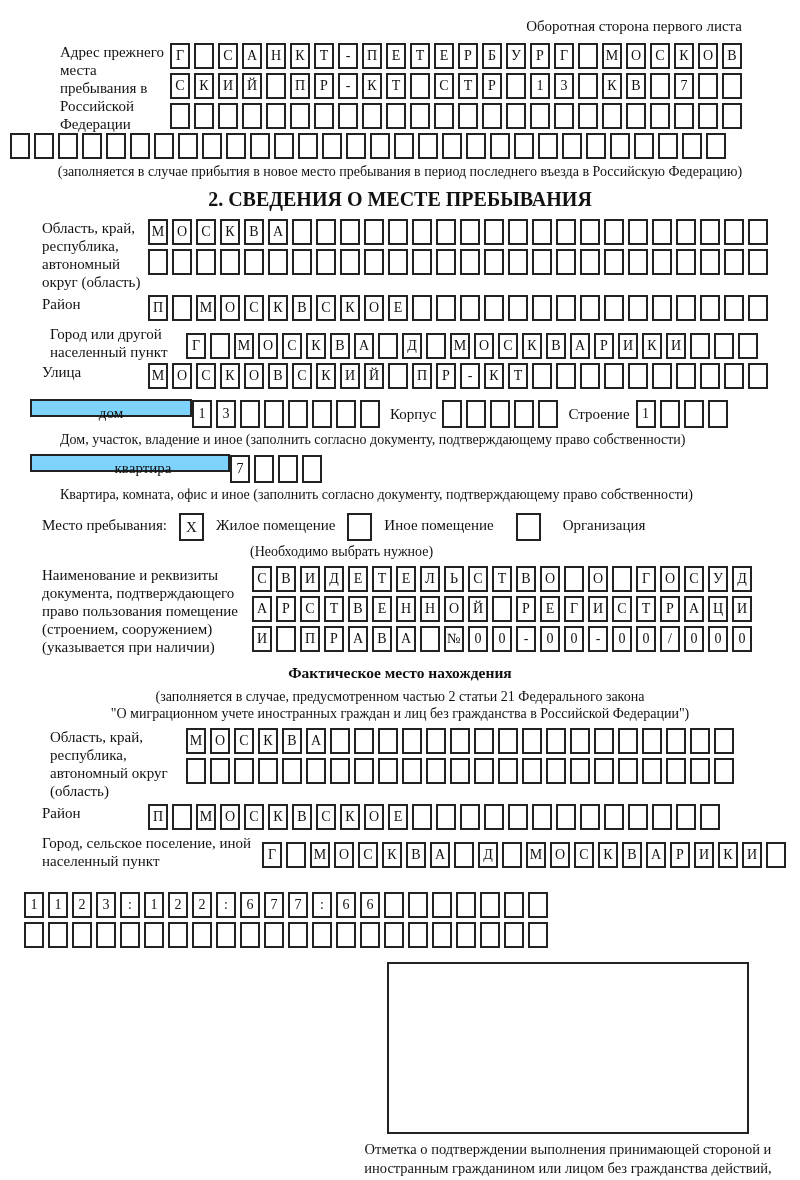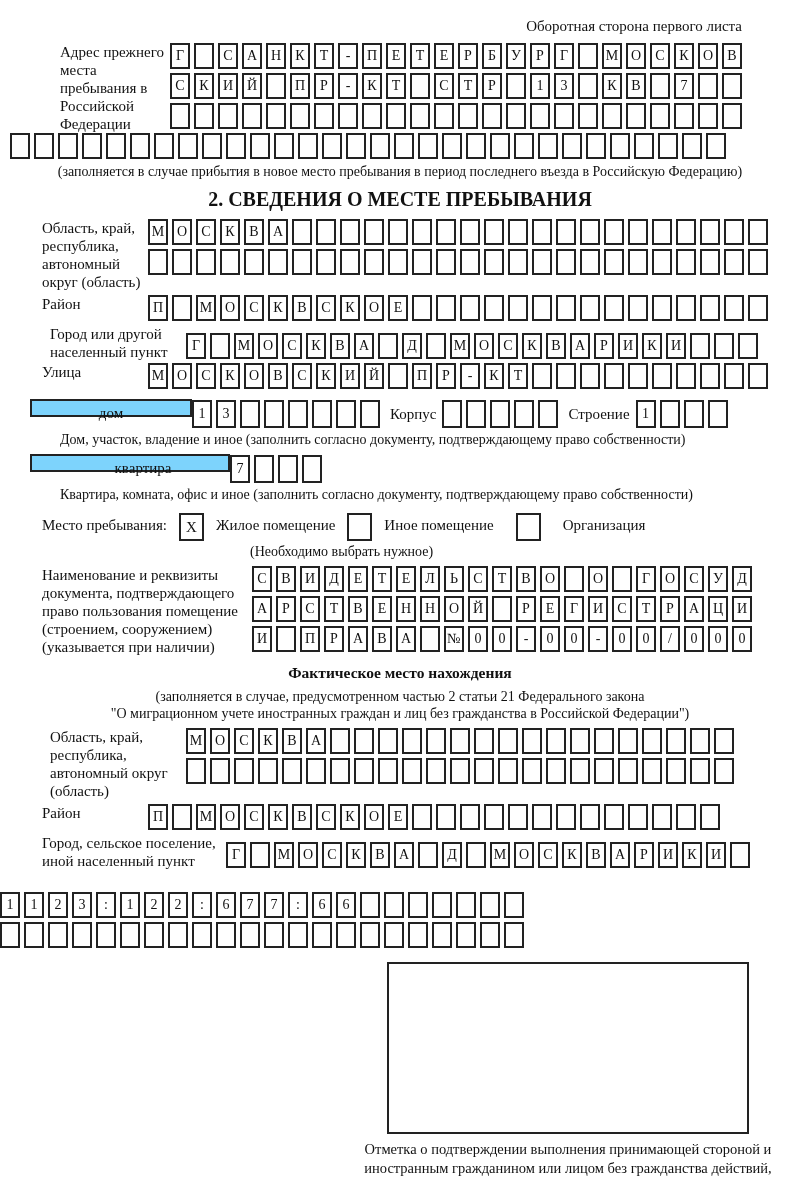--- a/index.html
+++ b/index.html
@@ -12,21 +12,21 @@
     overflow:hidden;
   }
   .header-note { padding:18px 58px 0 0; text-align:right; font-size:15px; }
 
   .field { display:flex; align-items:flex-start; }
   .flabel { flex:none; padding-left:42px; font-size:15px; line-height:18px; }
   .w-addr { width:170px; padding-left:60px; }
   .w-std  { width:148px; }
   .w-city { width:178px;margin-left:8px; }
   .w-doc  { width:252px; }
-  .w-city2{ width:226px; }
+  .w-city2{ width:262px; }
   .w-kad  { width:226px; }
 
   .cells-row { white-space:nowrap; height:26px; margin-bottom:4px; }
   .cell {
     display:inline-block; width:20px; height:26px;
     border:2px solid #222; margin-right:4px;
     text-align:center; font-size:14px; line-height:21px;
     vertical-align:top; background:#fff;
   }
   .fullrow { padding-left:10px; }
@@ -52,21 +52,21 @@
     display:inline-block; width:25px; height:28px; border:2px solid #222;
     text-align:center; font-size:15px; line-height:24px;
     vertical-align:middle; margin:0 12px; background:#fff;
   }
   .stay-note { margin-left:250px; margin-top:3px; font-size:14px; }
 
   .sec-title { margin-top:8px; font-size:20px; }
   .sub-title { font-size:15.5px; }
 
   .offset8  { margin-top:8px; }
-  .offset20 { margin-top:20px; }
+  .offset20 { margin-top:20px;padding-left:24px; }
 
   .confirm-wrap { width:440px; margin:10px 0 0 348px; }
   .confirm-box { width:362px; height:172px; border:2px solid #222; margin:0 auto; background:#fff; }
   .confirm-caption { margin-top:6px; text-align:center; font-size:14.5px; line-height:19px; }
 
   .mt2{margin-top:2px;} .mt4{margin-top:4px;} .mt6{margin-top:6px;} .mt8{margin-top:8px;}
 </style>
 </head>
 <body>
 

